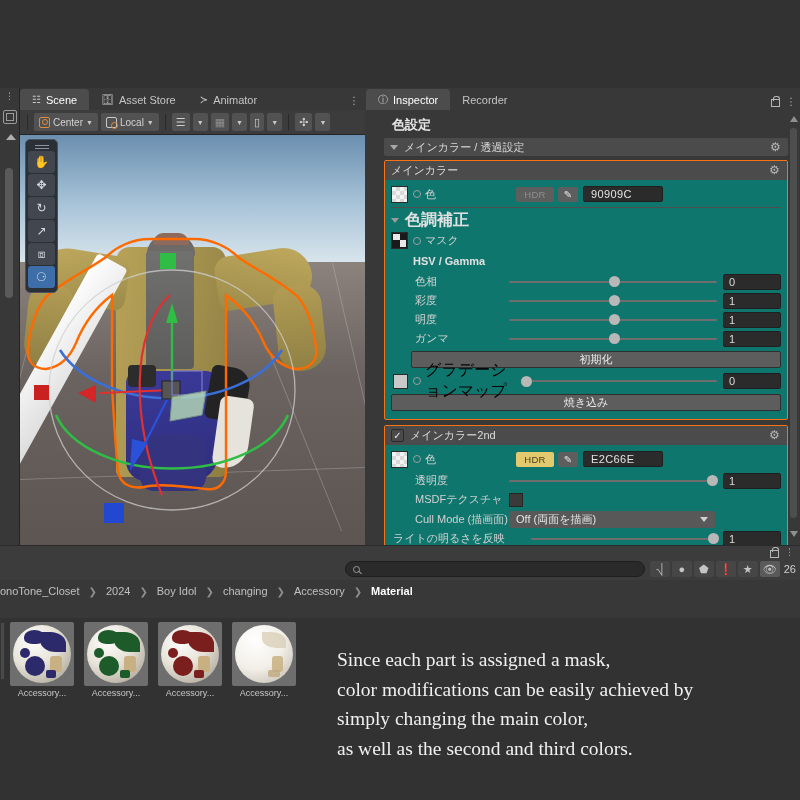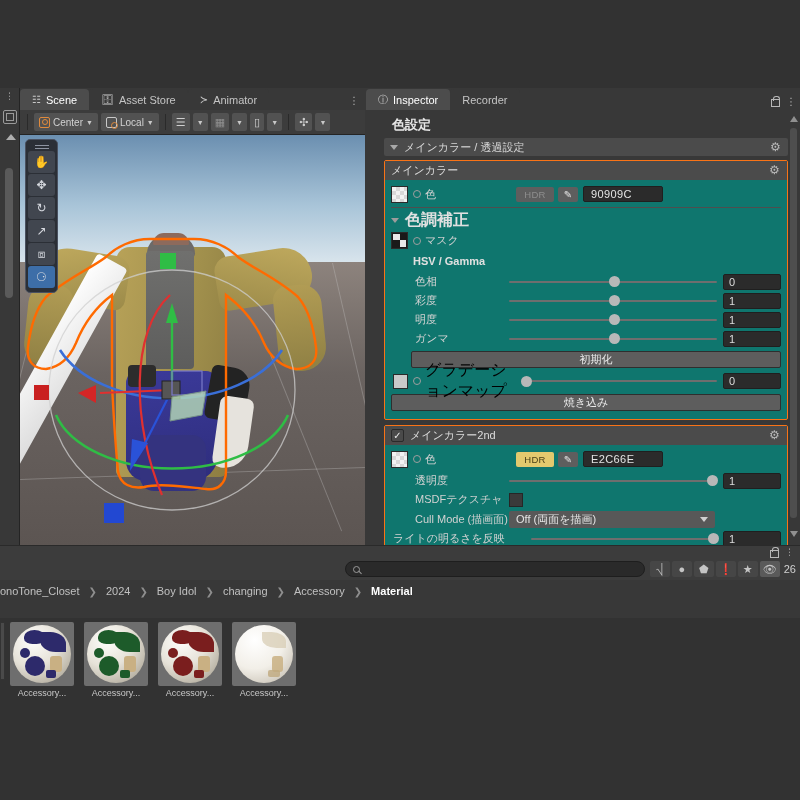--- a/index.html
+++ b/index.html
@@ -623,14 +623,20 @@
       <div class="thumb">
         <div class="sphere" style="background:radial-gradient(circle at 34% 26%, #ffffff, #f2efe8 50%, #cfc9bd 82%, #a59f93);"></div>
         <div style="position:absolute;left:30px;top:10px;width:24px;height:16px;background:#d6cbb0;border-radius:0 60% 0 60%;opacity:.7"></div>
         <div style="position:absolute;left:40px;top:34px;width:11px;height:16px;background:#c9b083;border-radius:3px;opacity:.85"></div>
         <div style="position:absolute;left:36px;top:48px;width:12px;height:7px;background:#bfa97e;border-radius:2px;opacity:.8"></div>
       </div>
       <div class="cap">Accessory...</div>
     </div>
   </div>
 
+  <div class="caption">
+    <div>Since each part is assigned a mask,</div>
+    <div>color modifications can be easily achieved by</div>
+    <div>simply changing the main color,</div>
+    <div>as well as the second and third colors.</div>
+  </div>
 
 </div>
 
 </body></html>

